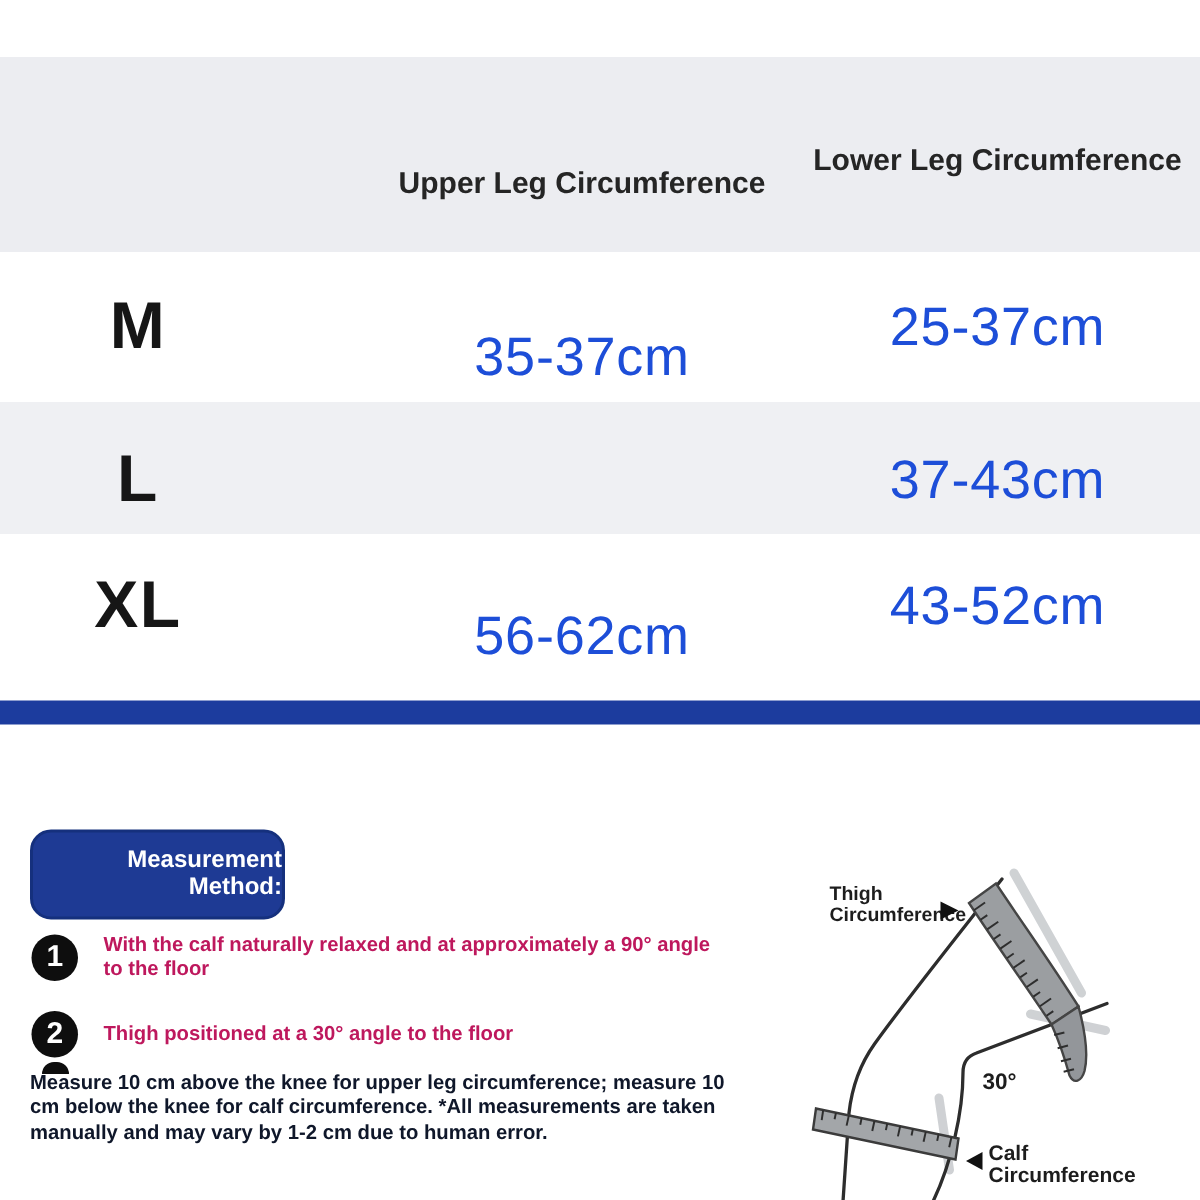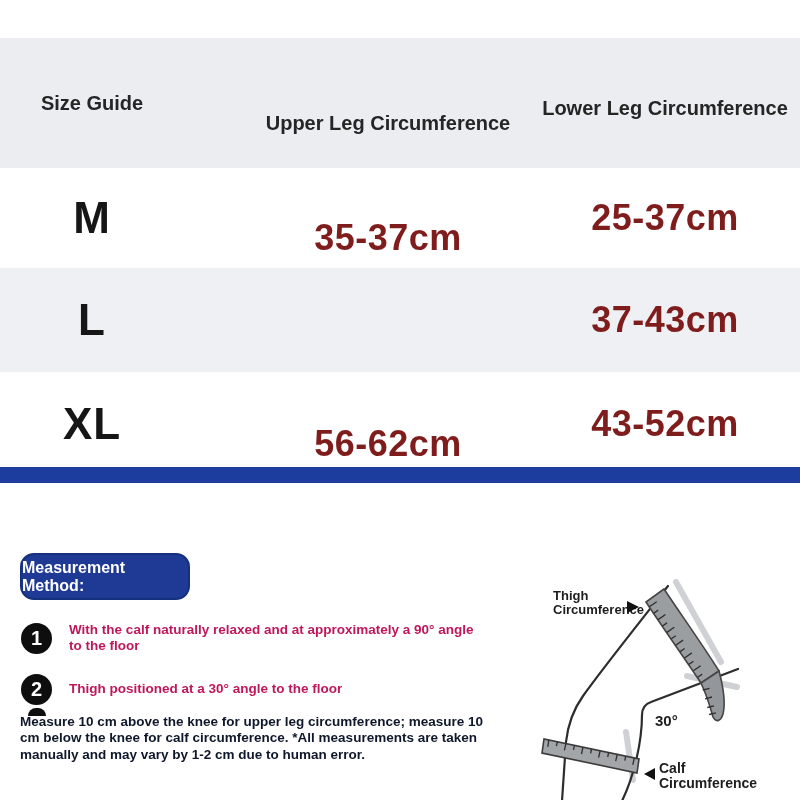--- a/index.html
+++ b/index.html
@@ -5,40 +5,40 @@
   * { margin:0; padding:0; box-sizing:border-box; }
   html,body { width:800px; height:800px; }
   body { font-family:"Liberation Sans", sans-serif; background:#ffffff; }
   .page { position:relative; width:800px; height:800px; background:#ffffff; overflow:hidden; }
 
   
   .trow { position:absolute; left:0; width:800px; }
   .row-header { top:38px;  height:130px; background:var(--header-bg,#ecedf1); }
   .row-m      { top:168px; height:100px; background:#ffffff; }
   .row-l      { top:268px; height:104px; background:var(--row-alt-bg,#eff0f3); }
-  .row-xl     { top:376px; height:95px;  background:#ffffff;padding-left:29px; }
+  .row-xl     { top:356px; height:95px;  background:#ffffff;padding-left:29px; }
   .cell { position:absolute; top:50%; transform:translateY(-50%);
           text-align:center; white-space:nowrap; color:#1f1f1f; }
   .c1 { left:0;     width:184px; }
   .c2 { left:186px; width:404px;margin-top:20px; }
   .c3 { left:520px; width:290px; }
   .hdr  { font-size:20px; font-weight:bold; color:#252525; }
   .row-header .c3 { top:calc(50% + 5px); }
   .size-letter { font-size:44px; font-weight:bold; letter-spacing:1px; color:#161616; }
-  .size-val    { font-size:36px; font-weight:bold; letter-spacing:0.5px; color:#7f1d1d; }
+  .size-val    { font-size:36px; font-weight:normal; letter-spacing:0.5px; color:#1d4ed8; }
 
   .blue-bar { position:absolute; left:0; top:467px; width:800px; height:16px;
               background:var(--accent-blue,#1c3c9e); }
 
   
-  .btn-measure { position:absolute; left:20px; top:553px; width:170px; height:47px;
+  .btn-measure { position:absolute; left:20px; top:553px; width:170px; height:60px;
                  background:var(--button-blue,#1e3a94); border:2px solid #15307d;
                  border-radius:14px; color:#ffffff; font-weight:bold; font-size:16px;
                  line-height:1.12; display:flex; flex-direction:column;
-                 align-items:flex-start; justify-content:center; text-align:center; }
+                 align-items:flex-end; justify-content:center; text-align:center; }
 
   .step { position:absolute; left:21px; width:470px; display:flex;
           align-items:center; gap:17px; }
   .step-1 { top:622px; }
   .step-2 { top:674px; }
   .step-num { flex:none; width:31px; height:31px; border-radius:50%; background:#0e0e0e;
               color:#ffffff; font-weight:bold; font-size:20px; display:flex;
               align-items:center; justify-content:center; }
   .step-text { font-size:13.5px; font-weight:bold; line-height:1.2; color:#be185d;
                width:405px; }
@@ -52,21 +52,20 @@
   .diagram { position:absolute; left:535px; top:566px; width:260px; height:250px; }
   .diagram svg { width:100%; height:100%; }
   .dia-label { font-family:"Liberation Sans",sans-serif; font-weight:bold; fill:#1d1d1d; }
 </style>
 </head>
 <body>
 
 <div class="page">
 
   <div class="trow row-header">
-    <div class="cell c1 hdr">Size Guide</div>
     <div class="cell c2 hdr">Upper Leg Circumference</div>
     <div class="cell c3 hdr">Lower Leg Circumference</div>
   </div>
 
   <div class="trow row-m">
     <div class="cell c1 size-letter">M</div>
     <div class="cell c2 size-val">35-37cm</div>
     <div class="cell c3 size-val">25-37cm</div>
   </div>
 

